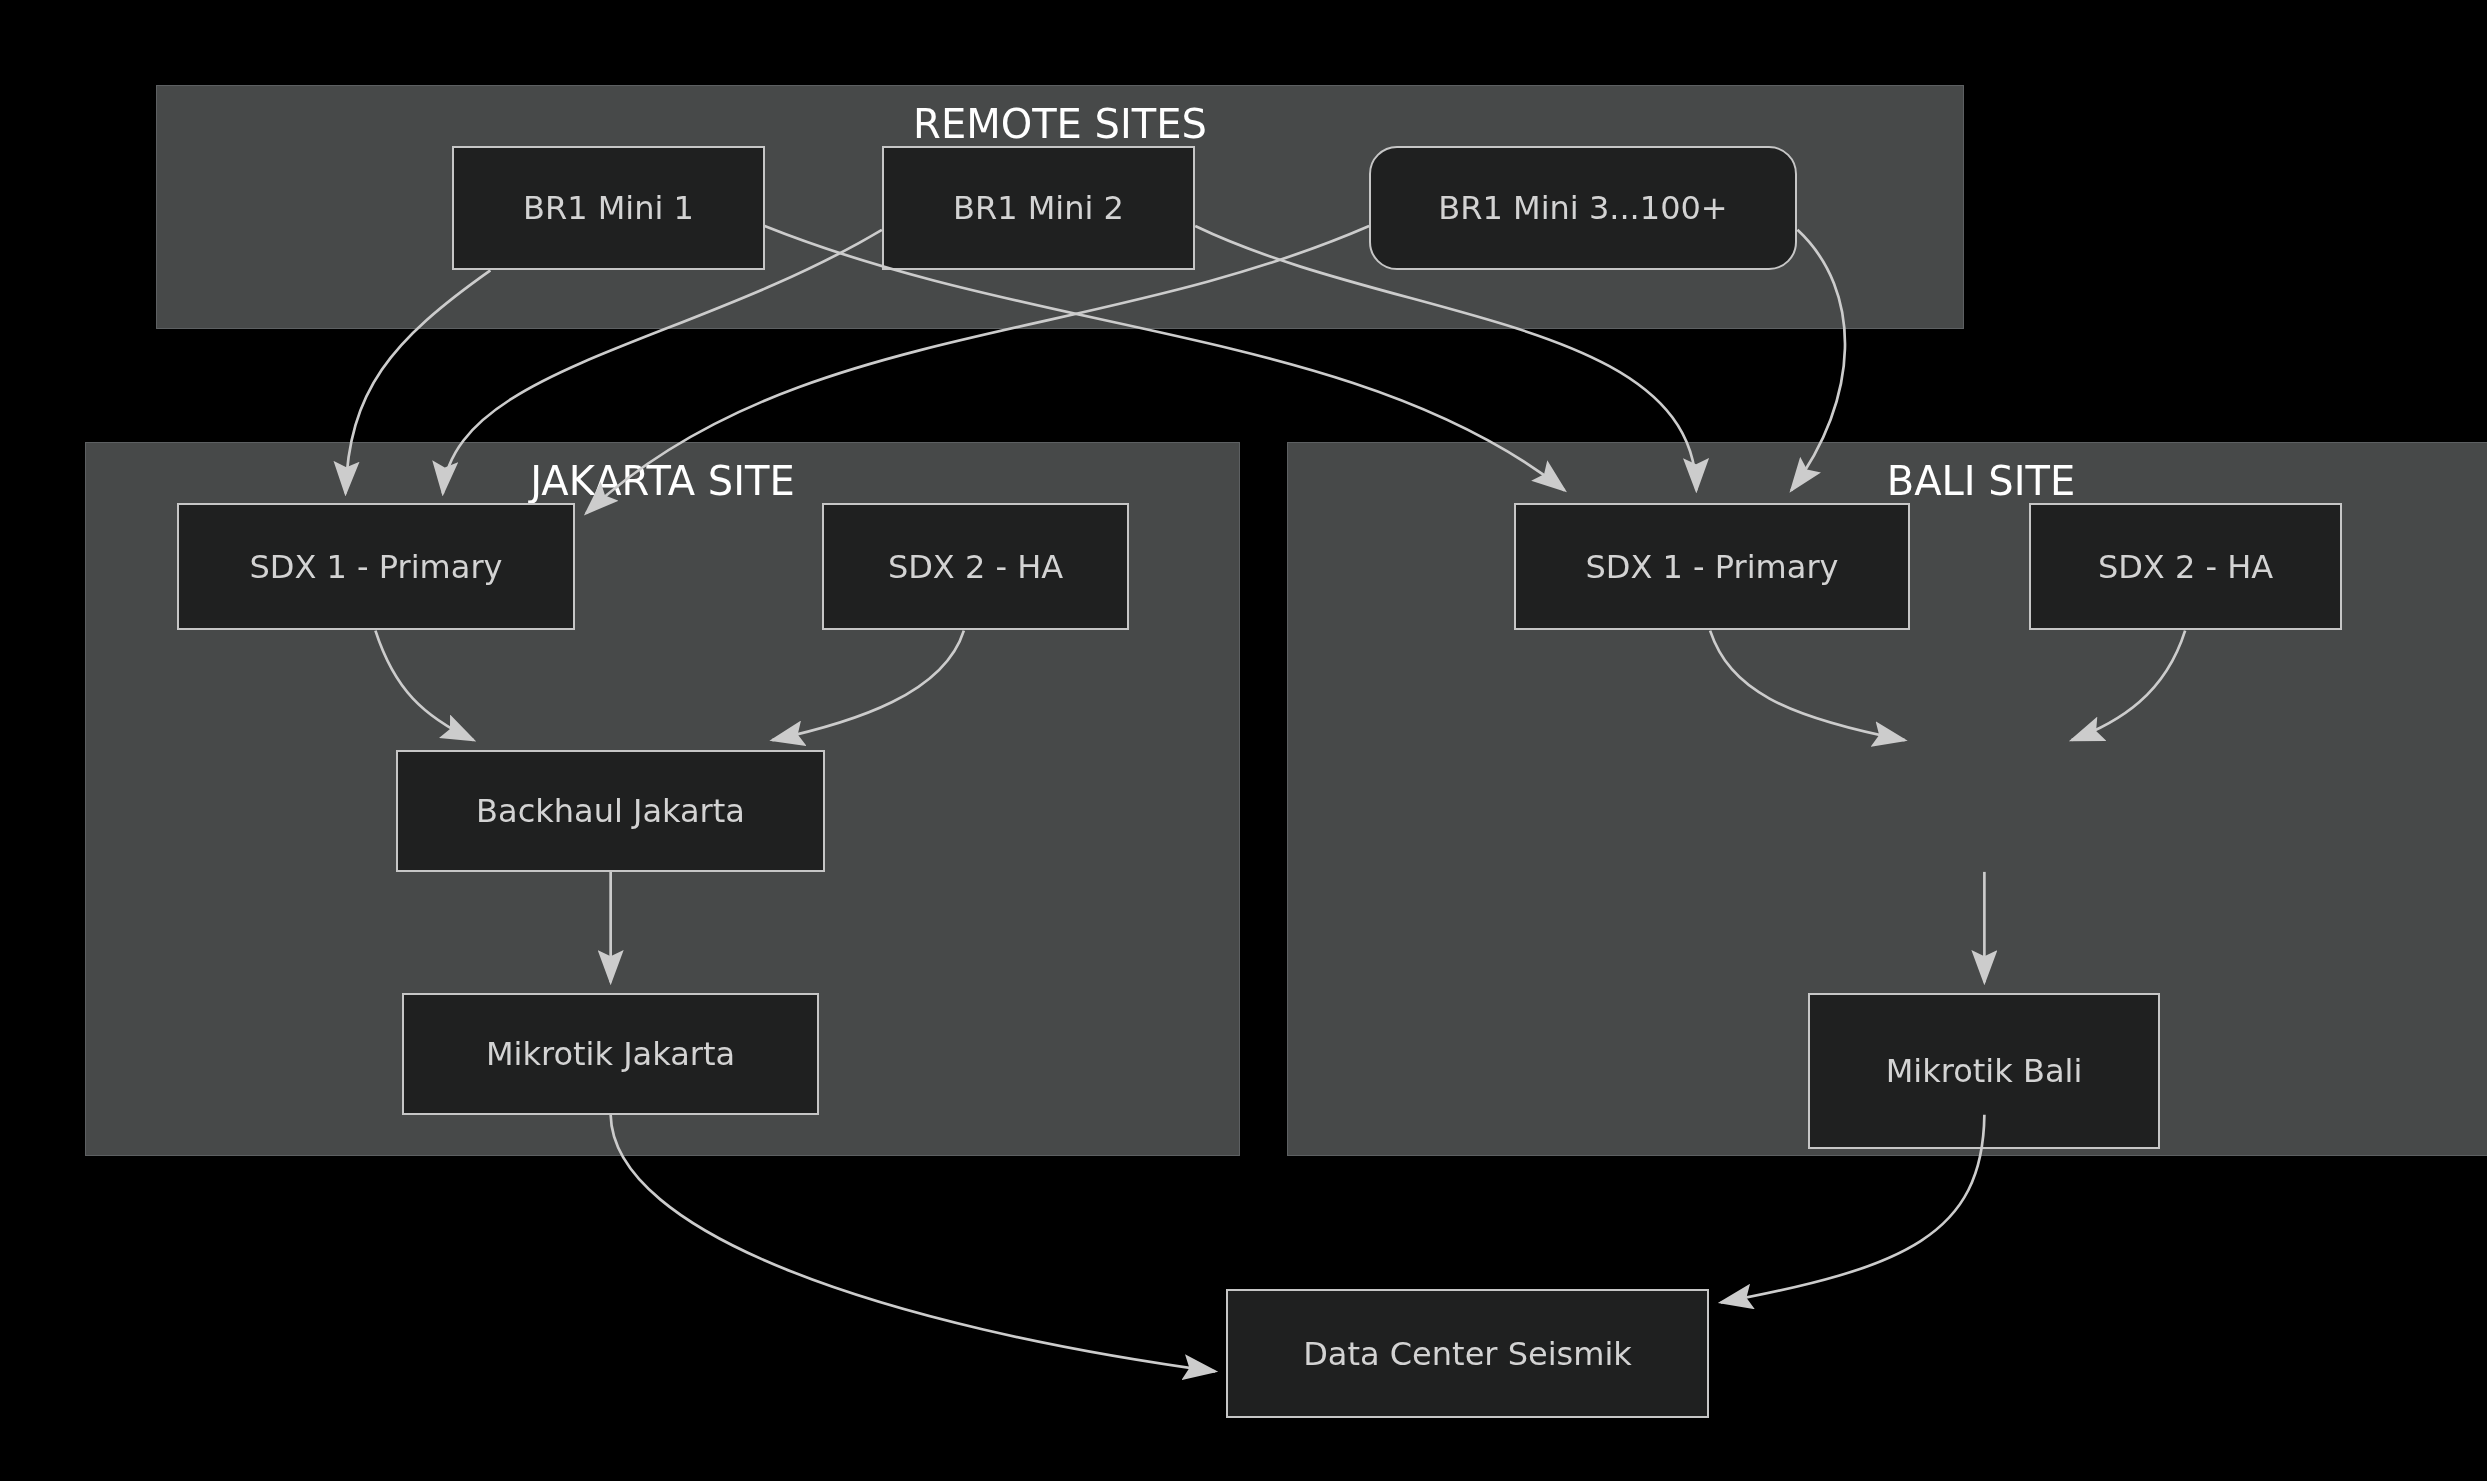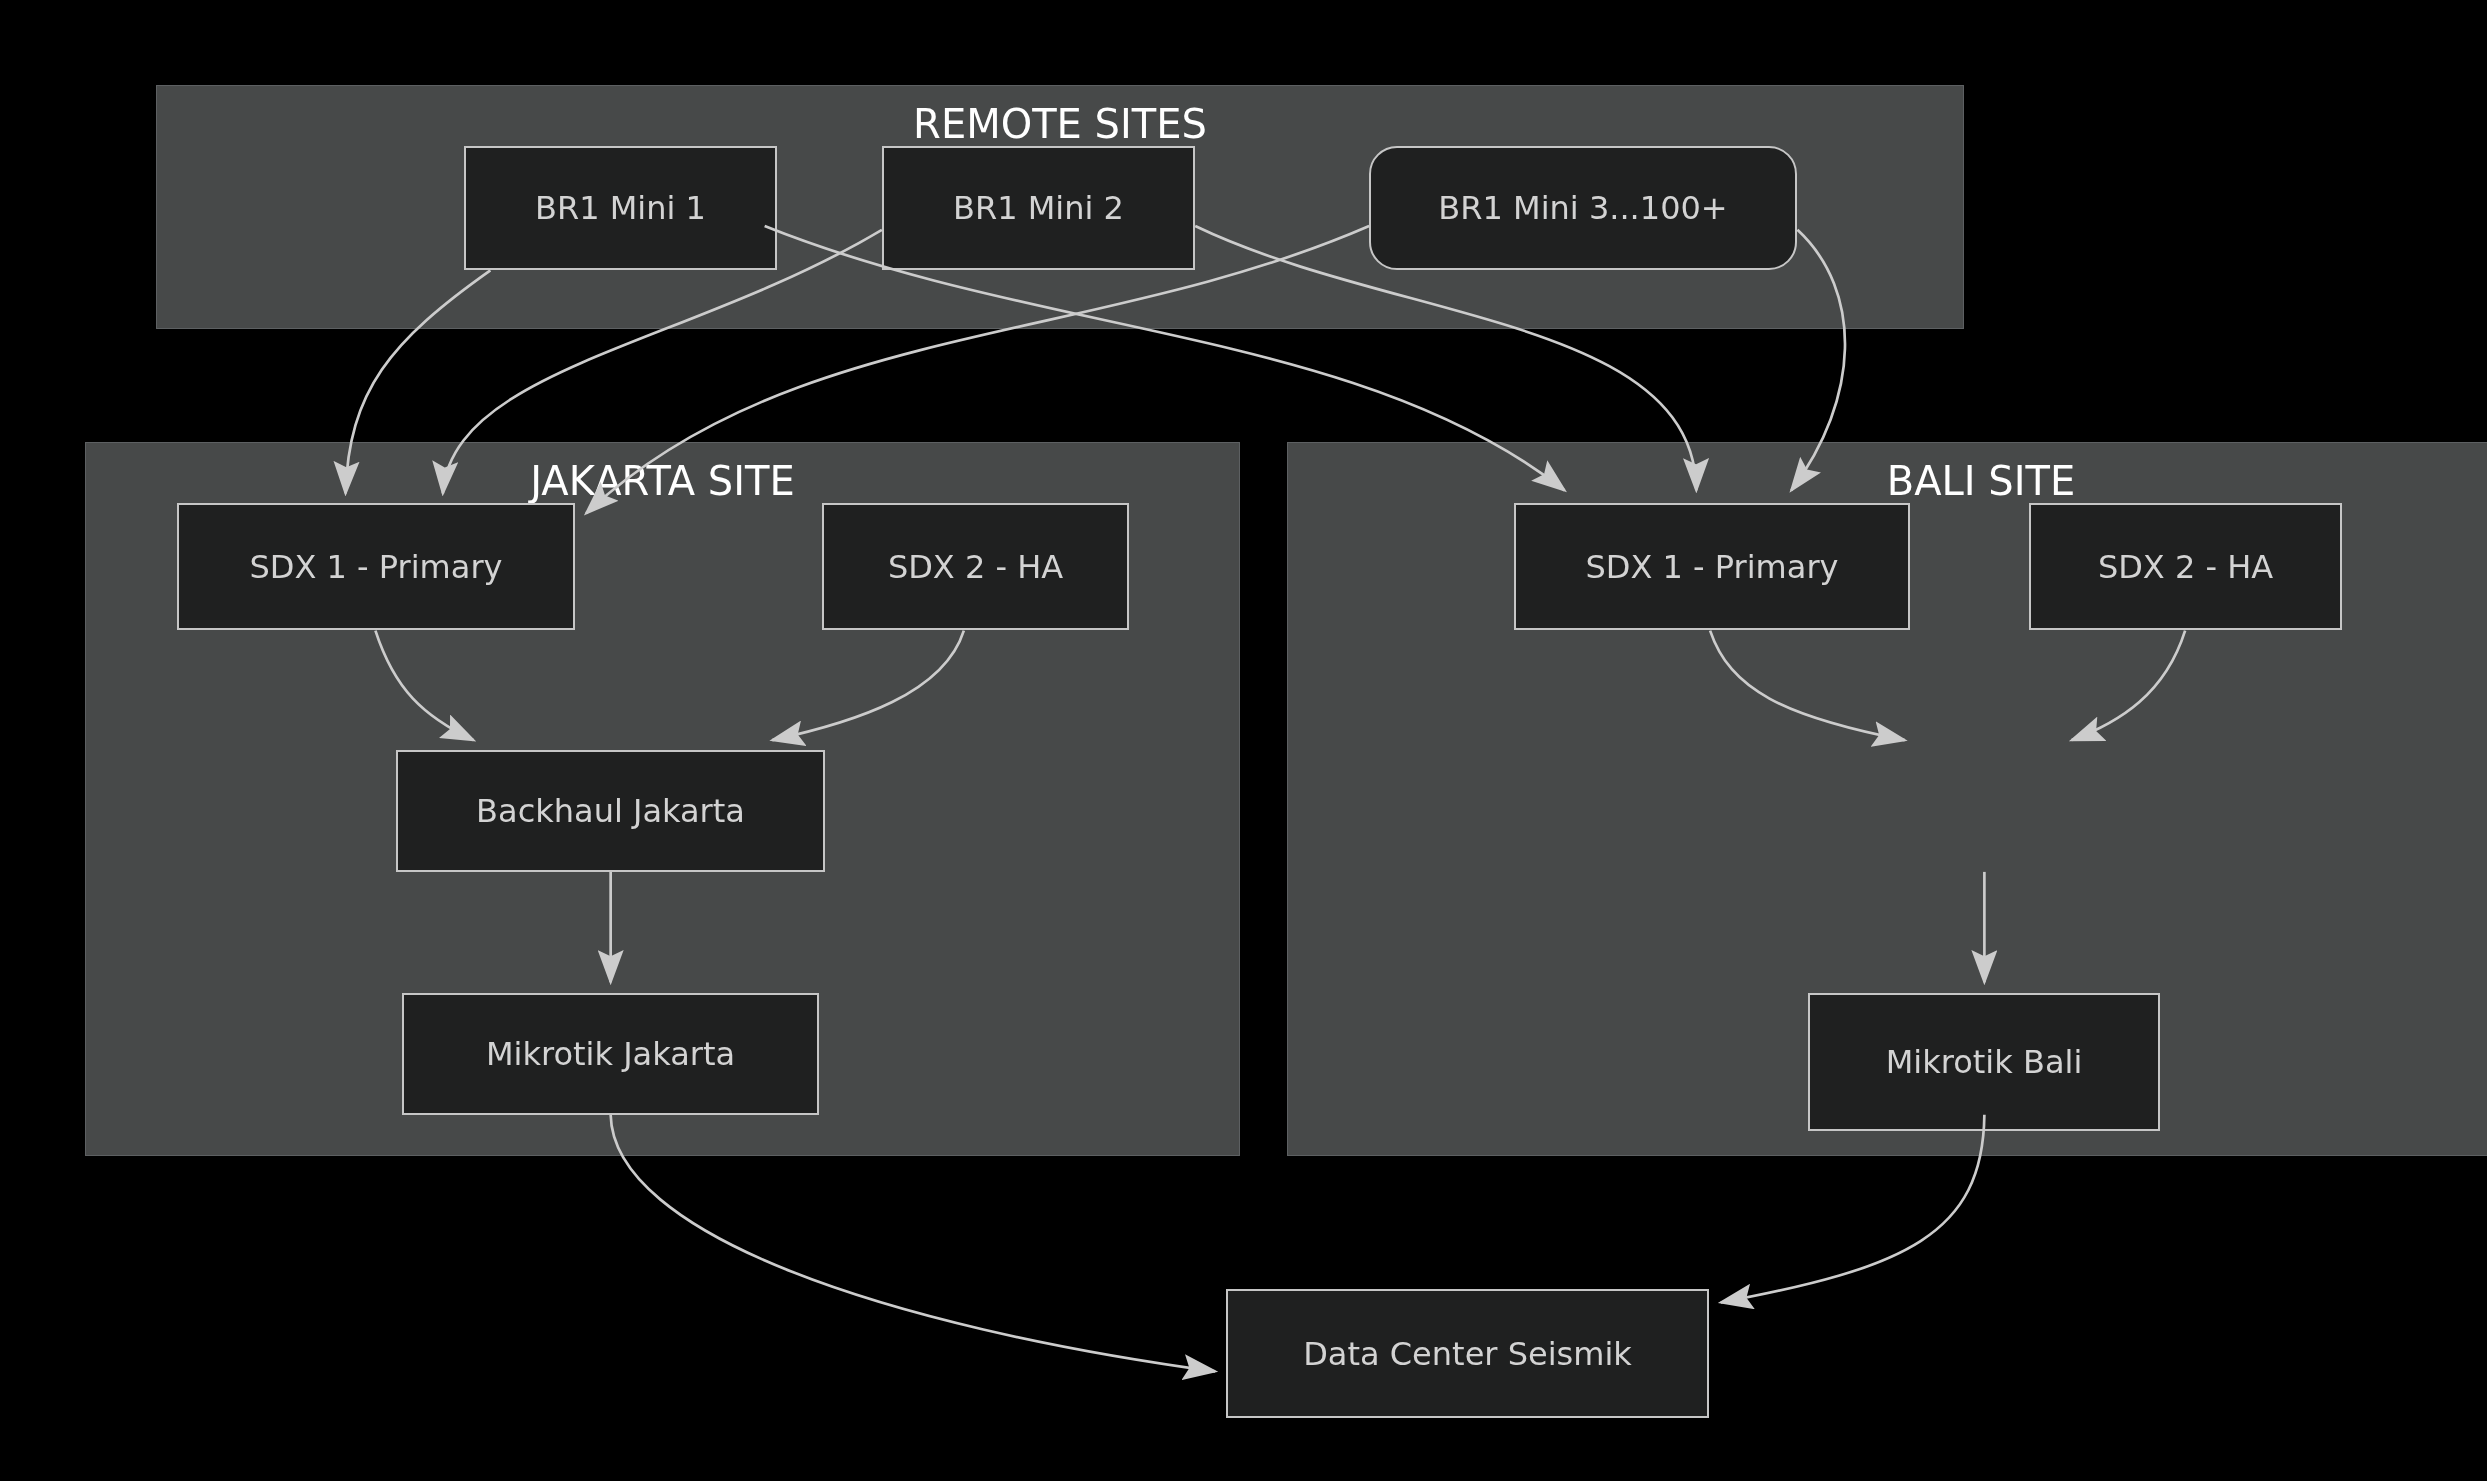--- a/index.html
+++ b/index.html
@@ -100,21 +100,21 @@
       <path d="M 490 823 C 515 900, 553 935, 618 966" class="edge" marker-end="url(#arrowhead)"></path>
       <path d="M 1258 823 C 1232 905, 1118 942, 1008 966" class="edge" marker-end="url(#arrowhead)"></path>
       <path d="M 797 1138 L 797 1282" class="edge" marker-end="url(#arrowhead)"></path>
       <path d="M 2232 823 C 2258 900, 2328 935, 2486 966" class="edge" marker-end="url(#arrowhead)"></path>
       <path d="M 2852 823 C 2826 905, 2768 942, 2704 966" class="edge" marker-end="url(#arrowhead)"></path>
       <path d="M 2590 1138 L 2590 1282" class="edge" marker-end="url(#arrowhead)"></path>
       <path d="M 797 1455 C 800 1612, 1160 1732, 1586 1790" class="edge" marker-end="url(#arrowhead)"></path>
       <path d="M 2590 1455 C 2588 1612, 2486 1655, 2246 1700" class="edge" marker-end="url(#arrowhead)"></path>
     </svg>
 
-  <div class="node" style="left:452px; top:146px; width:313px; height:124px;margin-left:12px;">
+  <div class="node" style="left:452px; top:146px; width:313px; height:124px;">
     <span>BR1 Mini 1</span>
   </div>
   <div class="node" style="left:882px; top:146px; width:313px; height:124px;">
     <span>BR1 Mini 2</span>
   </div>
   <div class="node" style="left:1369px; top:146px; width:428px; height:124px;border-radius:28px;">
     <span>BR1 Mini 3...100+</span>
   </div>
 
   <div class="node" style="left:177px; top:503px; width:398px; height:127px;">
@@ -129,21 +129,21 @@
   <div class="node" style="left:396px; top:750px; width:429px; height:122px;">
     <span>Backhaul Jakarta</span>
   </div>
 
   <div class="node" style="left:1514px; top:503px; width:396px; height:127px;">
     <span>SDX 1 - Primary</span>
   </div>
   <div class="node" style="left:2029px; top:503px; width:313px; height:127px;">
     <span>SDX 2 - HA</span>
   </div>
-  <div class="node" style="left:1808px; top:993px; width:352px; height:138px;">
+  <div class="node" style="left:1808px; top:993px; width:352px; height:156px;">
     <span>Mikrotik Bali</span>
   </div>
 
   <div class="node" style="left:1226px; top:1289px; width:483px; height:129px;">
     <span>Data Center Seismik</span>
   </div>
 
 </div>
 
 

